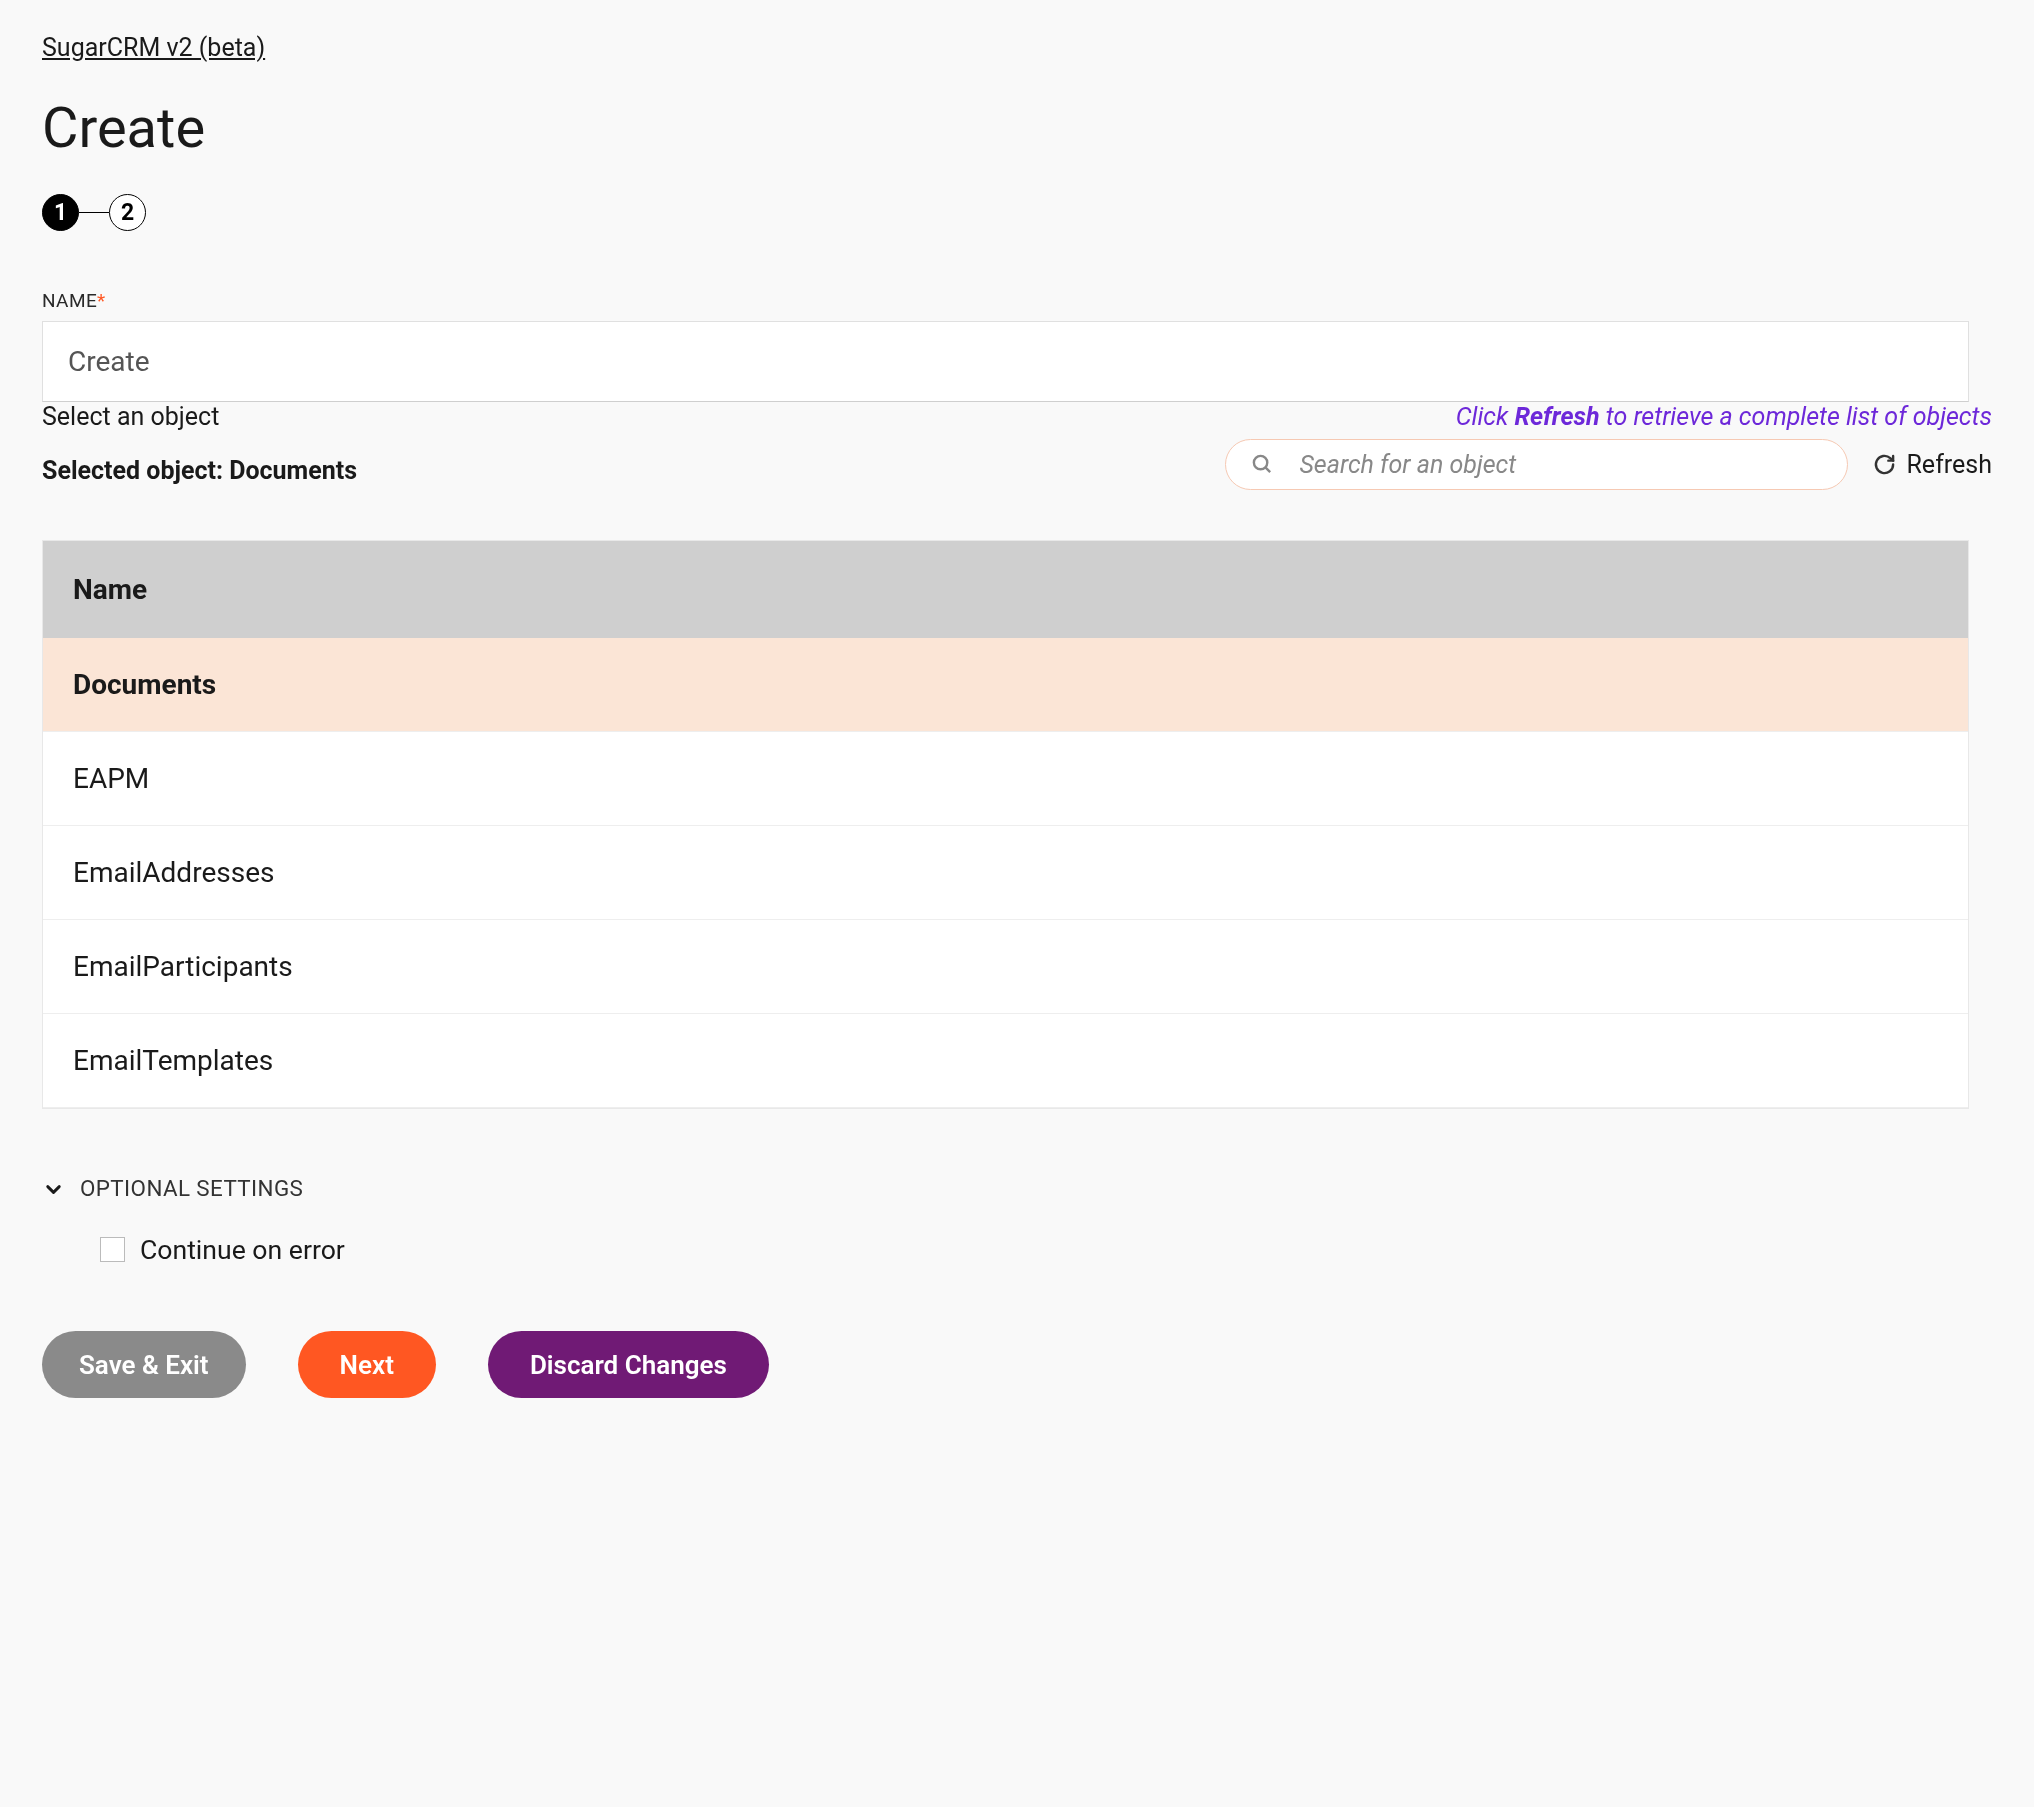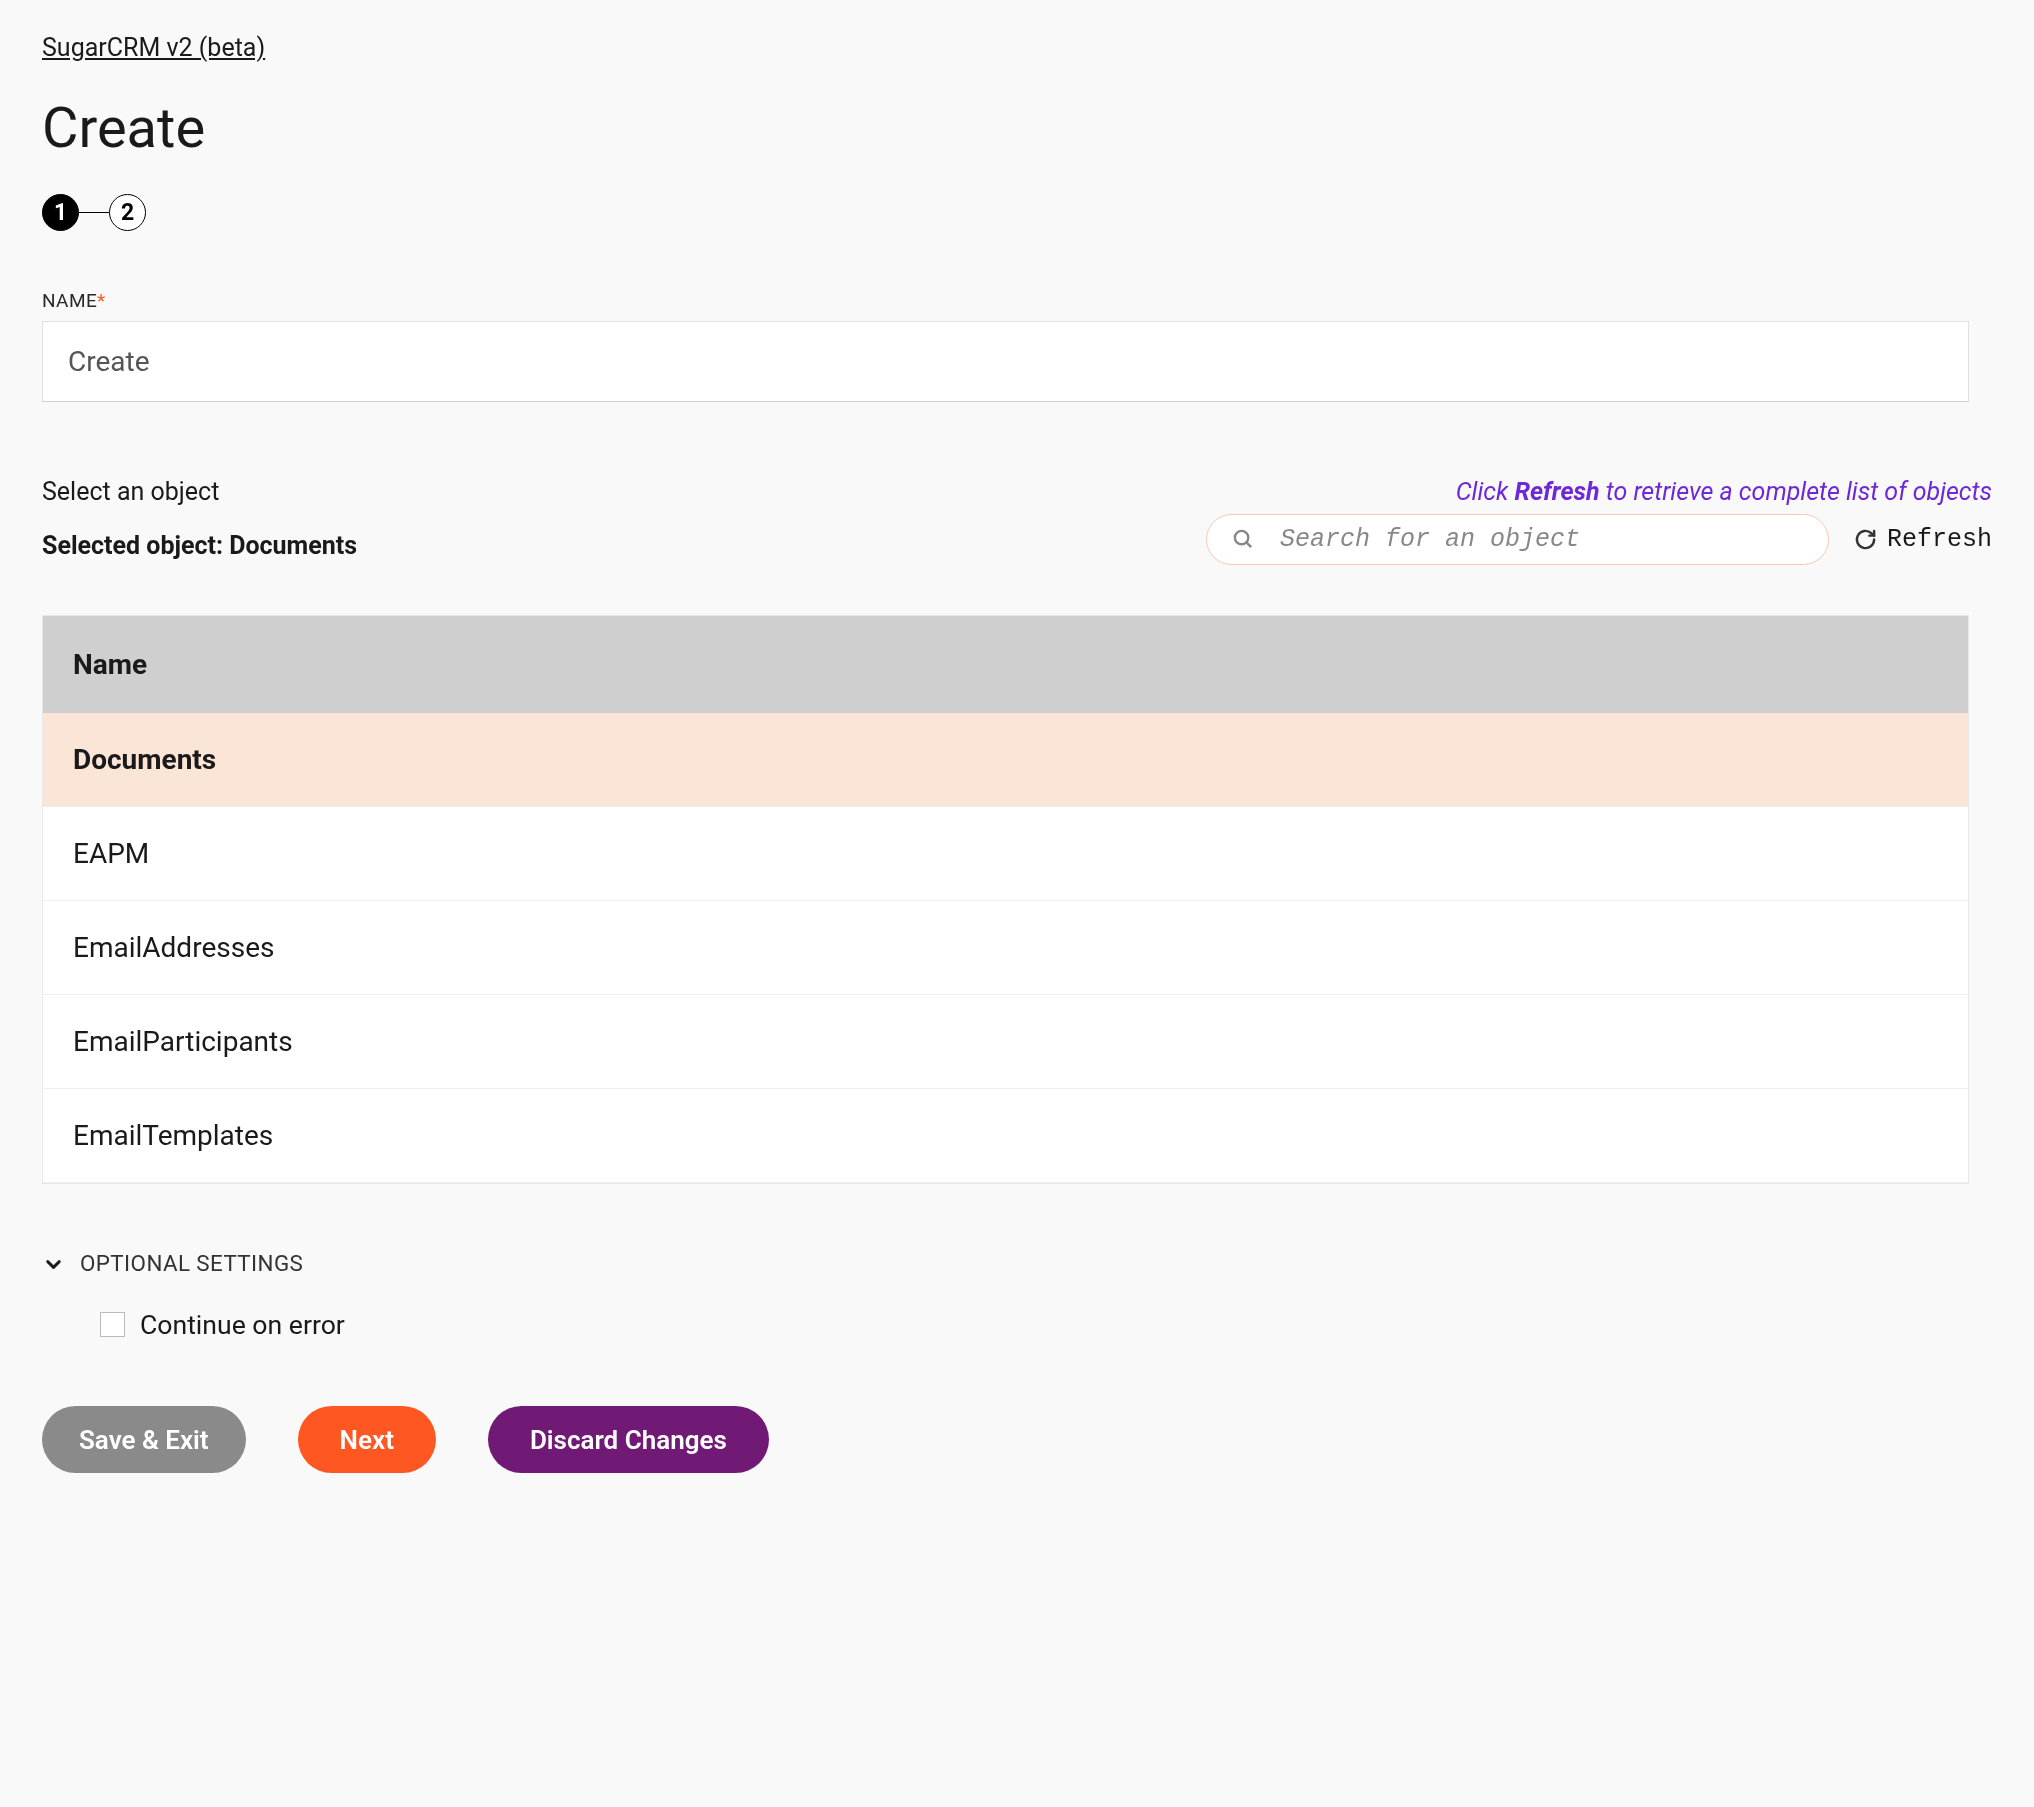--- a/index.html
+++ b/index.html
@@ -67,21 +67,21 @@
     max-width: 1927px;
     font-size: 28px;
     padding: 23px 25px;
     border: 0.8px solid #e0e0e0;
     border-bottom: 1.7px solid #cfcfcf;
     background: #fff;
     color: #555;
     outline: none;
     font-family: inherit;
   }
-  .object-section { margin-top: 75px; }
+  .object-section { }
   .object-header-row {
     display: flex;
     justify-content: space-between;
     align-items: flex-start;
   }
   .object-left {}
   .object-select-label {
     font-size: 25px;
     font-weight: 400;
     margin-bottom: 25px;
@@ -98,21 +98,20 @@
     font-size: 25px;
     color: #6d28d9;
     margin-bottom: 8.3px;
   }
   .refresh-hint b { font-weight: 700; }
   .search-refresh-row {
     display: flex;
     align-items: center;
     justify-content: flex-end;
     gap: 25px;
-    font-family: Liberation Mono, monospace;
   }
   .search-wrap {
     display: flex;
     align-items: center;
     border: 0.8px solid #f6c9b3;
     border-radius: 830px;
     background: #fff;
     padding: 10px 25px;
     width: 623px;
   }

